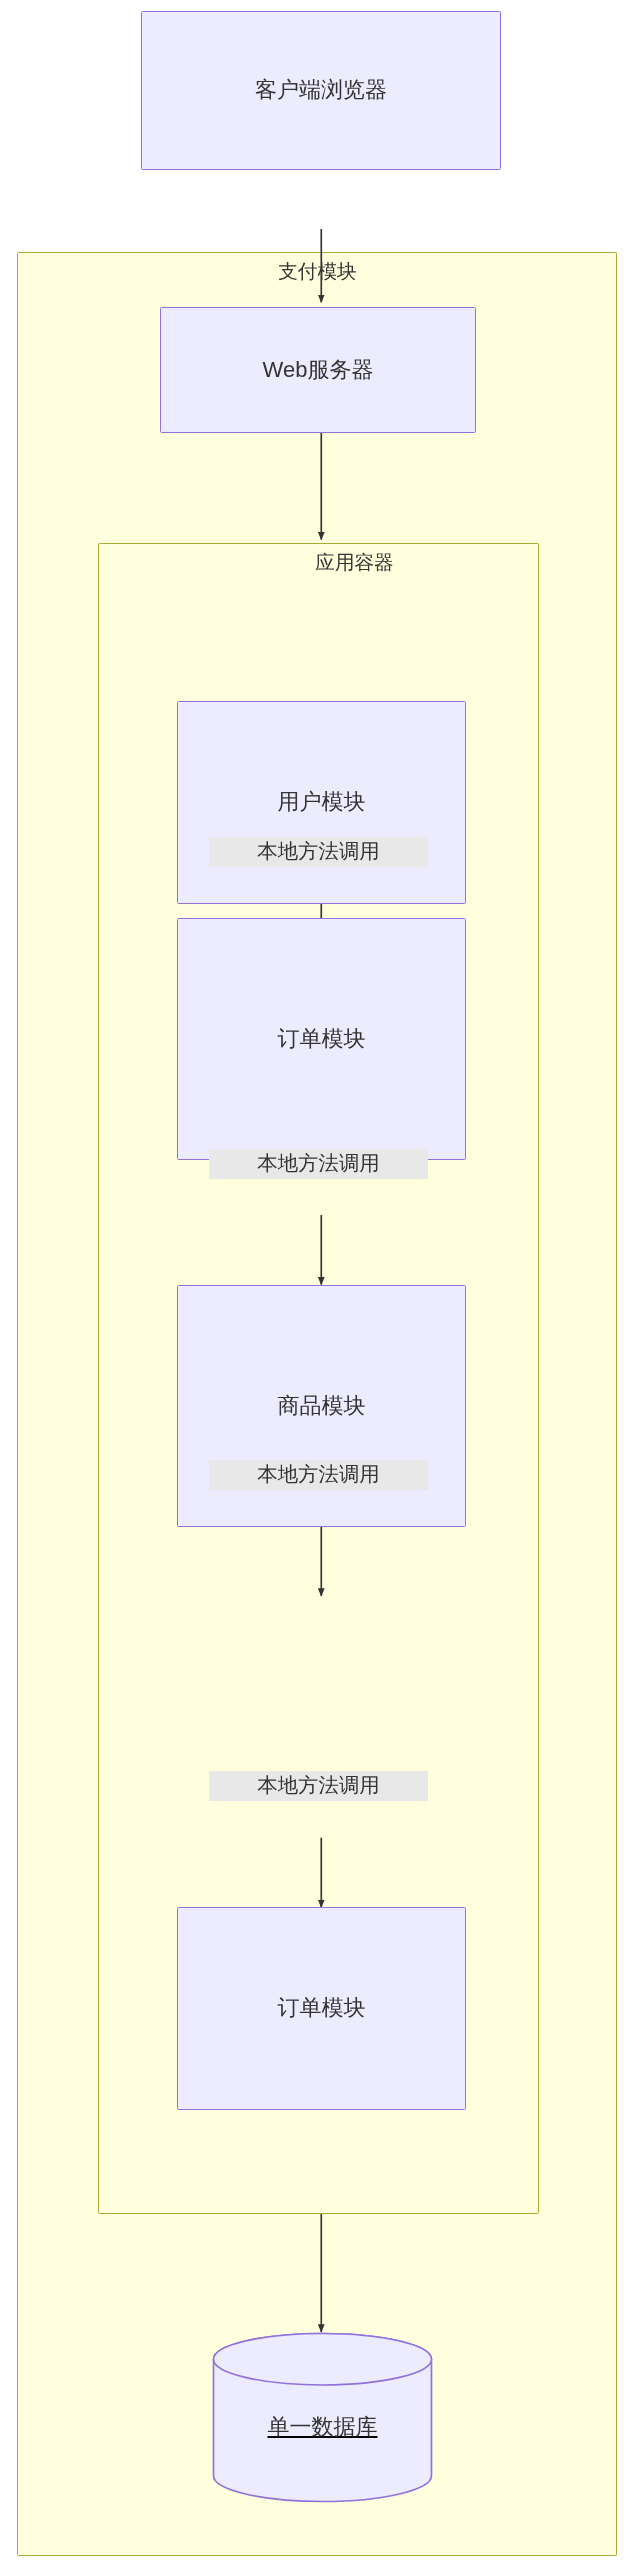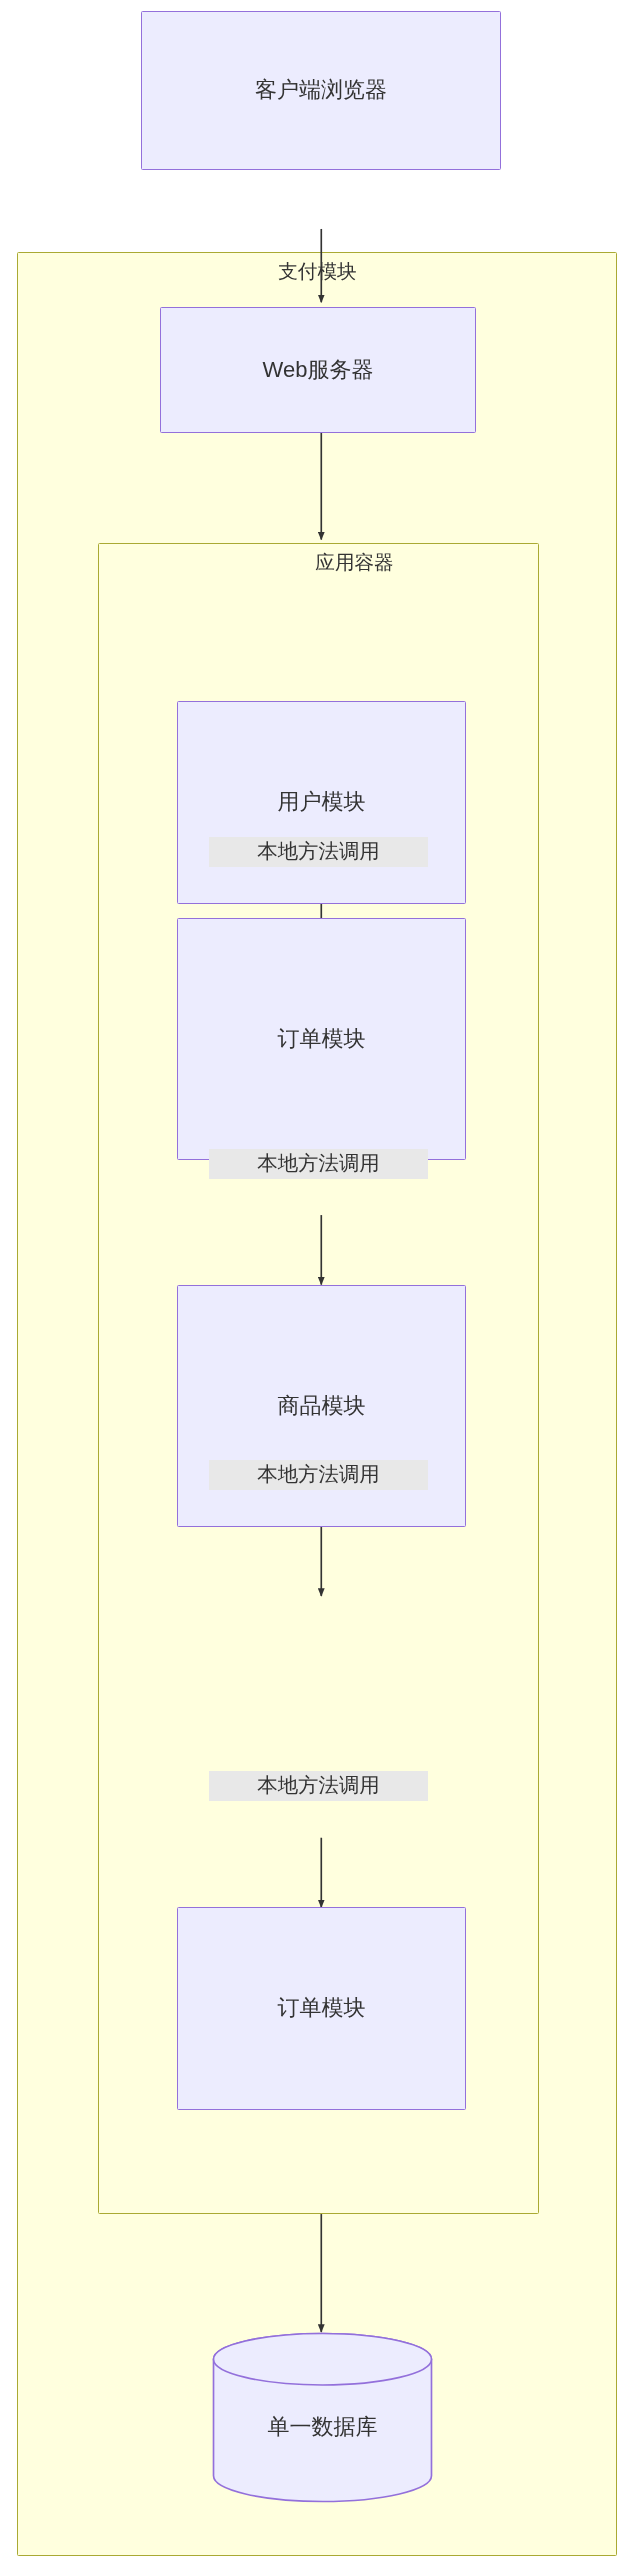--- a/index.html
+++ b/index.html
@@ -57,20 +57,21 @@
     font-size: 22px;
     line-height: 1.2;
     white-space: nowrap;
   }
   
   .db-node {
     position: absolute;
     display: flex;
     align-items: center;
     justify-content: center;
+    text-decoration: underline;
   }
   .db-node .db-label {
     position: relative;
     z-index: 2;
     color: #333333;
     font-size: 22px;
     white-space: nowrap;
     padding-top: 19.6px;
   }
   .db-node svg {

